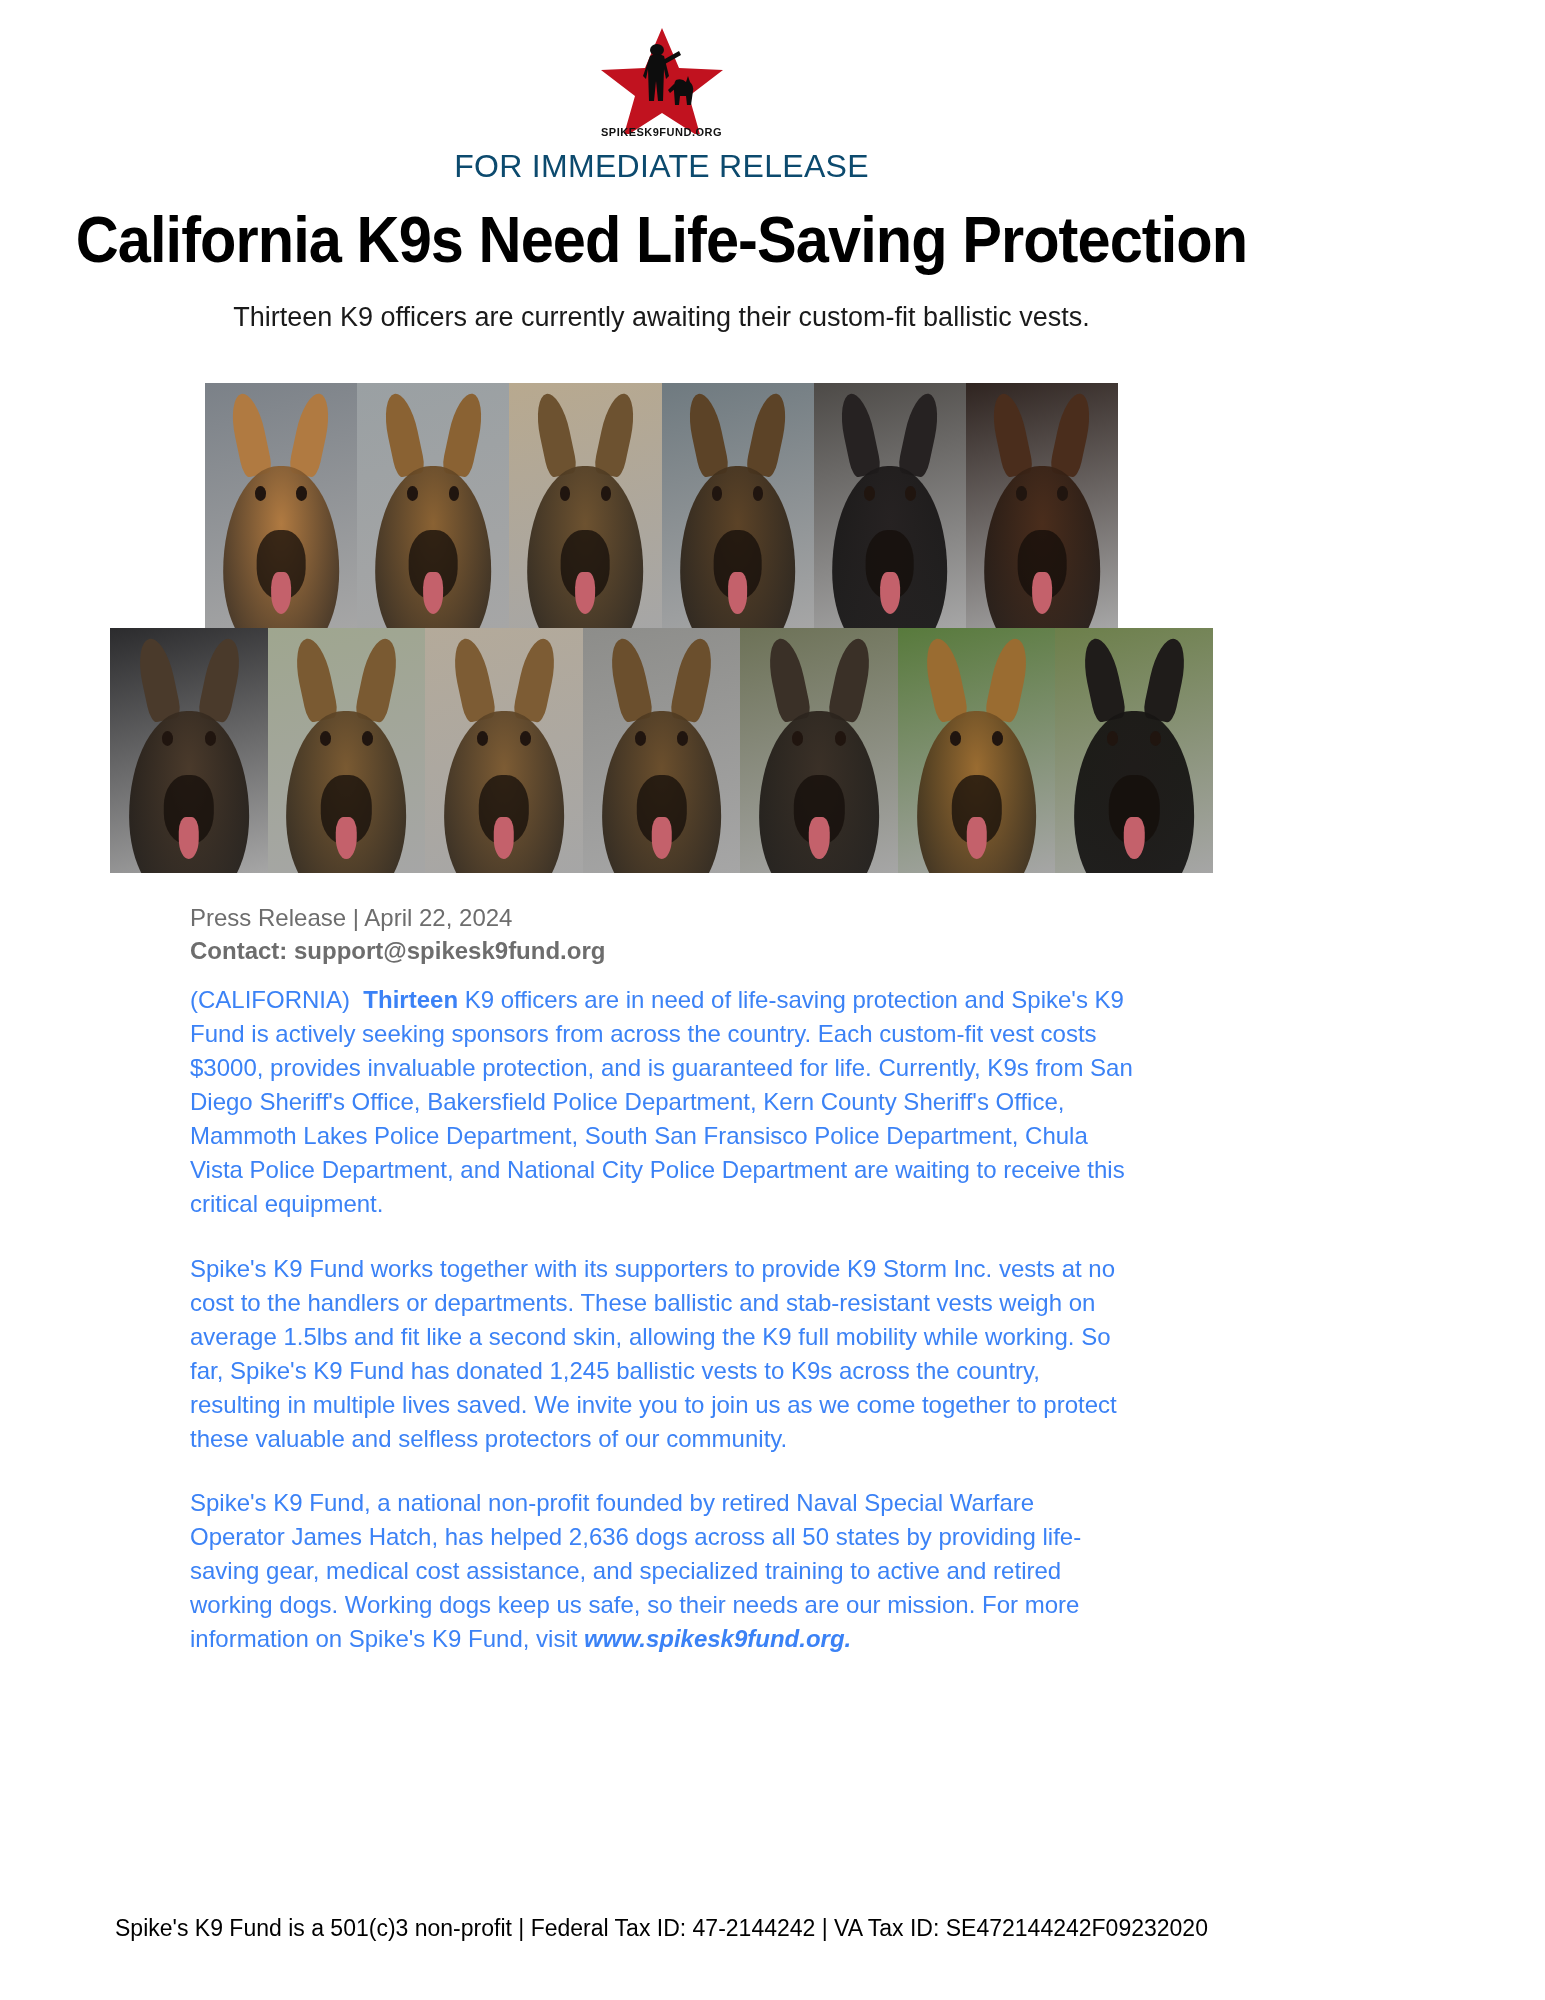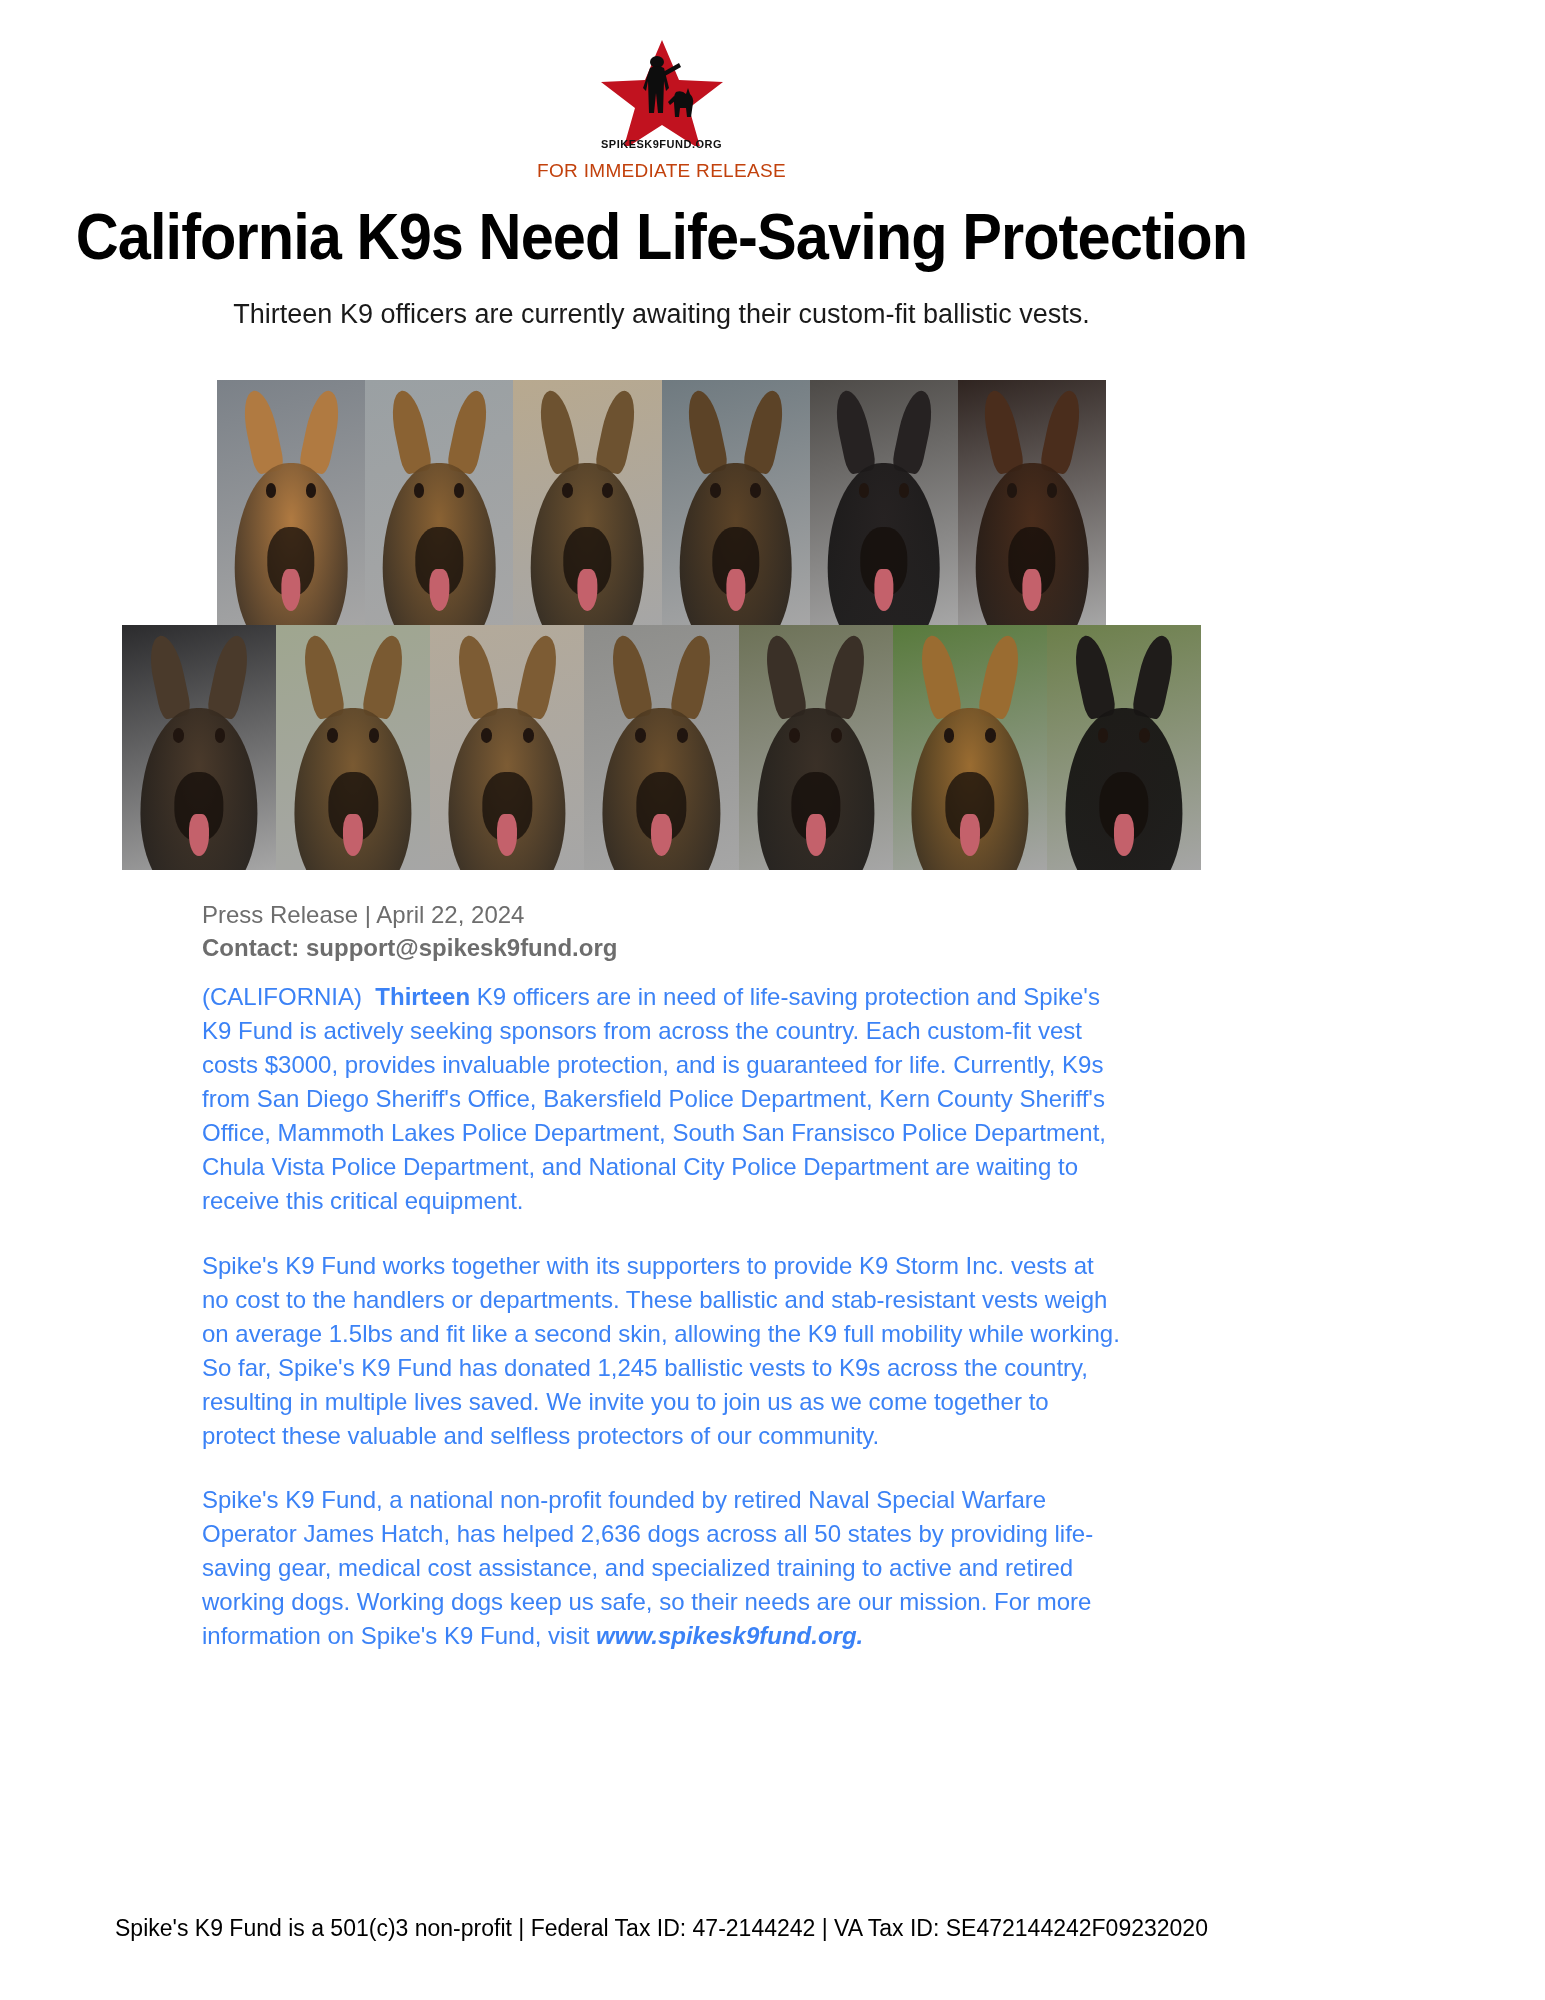--- a/index.html
+++ b/index.html
@@ -13,21 +13,21 @@
     height: 2000px;
     font-family: "Liberation Sans", sans-serif;
     color: #1a1a1a;
     overflow: hidden;
   }
   .page {
     position: relative;
     width: 1323px;
     height: 2000px;
     background: #fff;
-    padding: 12px;
+    padding: 0;
   }
 
   
   .logo-wrap {
     display: flex;
     justify-content: center;
     padding-top: 24px;
   }
   .logo {
     position: relative;
@@ -44,23 +44,23 @@
     font-family: "Liberation Sans", sans-serif;
     font-size: 11px;
     font-weight: bold;
     letter-spacing: 0.5px;
     color: #111;
   }
 
   
   .release-label {
     text-align: center;
-    font-size: 19px;
+    font-size: 32px;
     letter-spacing: 0.3px;
-    color: #c2410c;
+    color: #0c4a6e;
     margin-top: 4px;
     font-family: "Liberation Sans", sans-serif;
   }
   .headline {
     text-align: center;
     font-family: "Liberation Sans", sans-serif;
     font-weight: bold;
     font-size: 64px;
     line-height: 1.05;
     letter-spacing: -1px;

